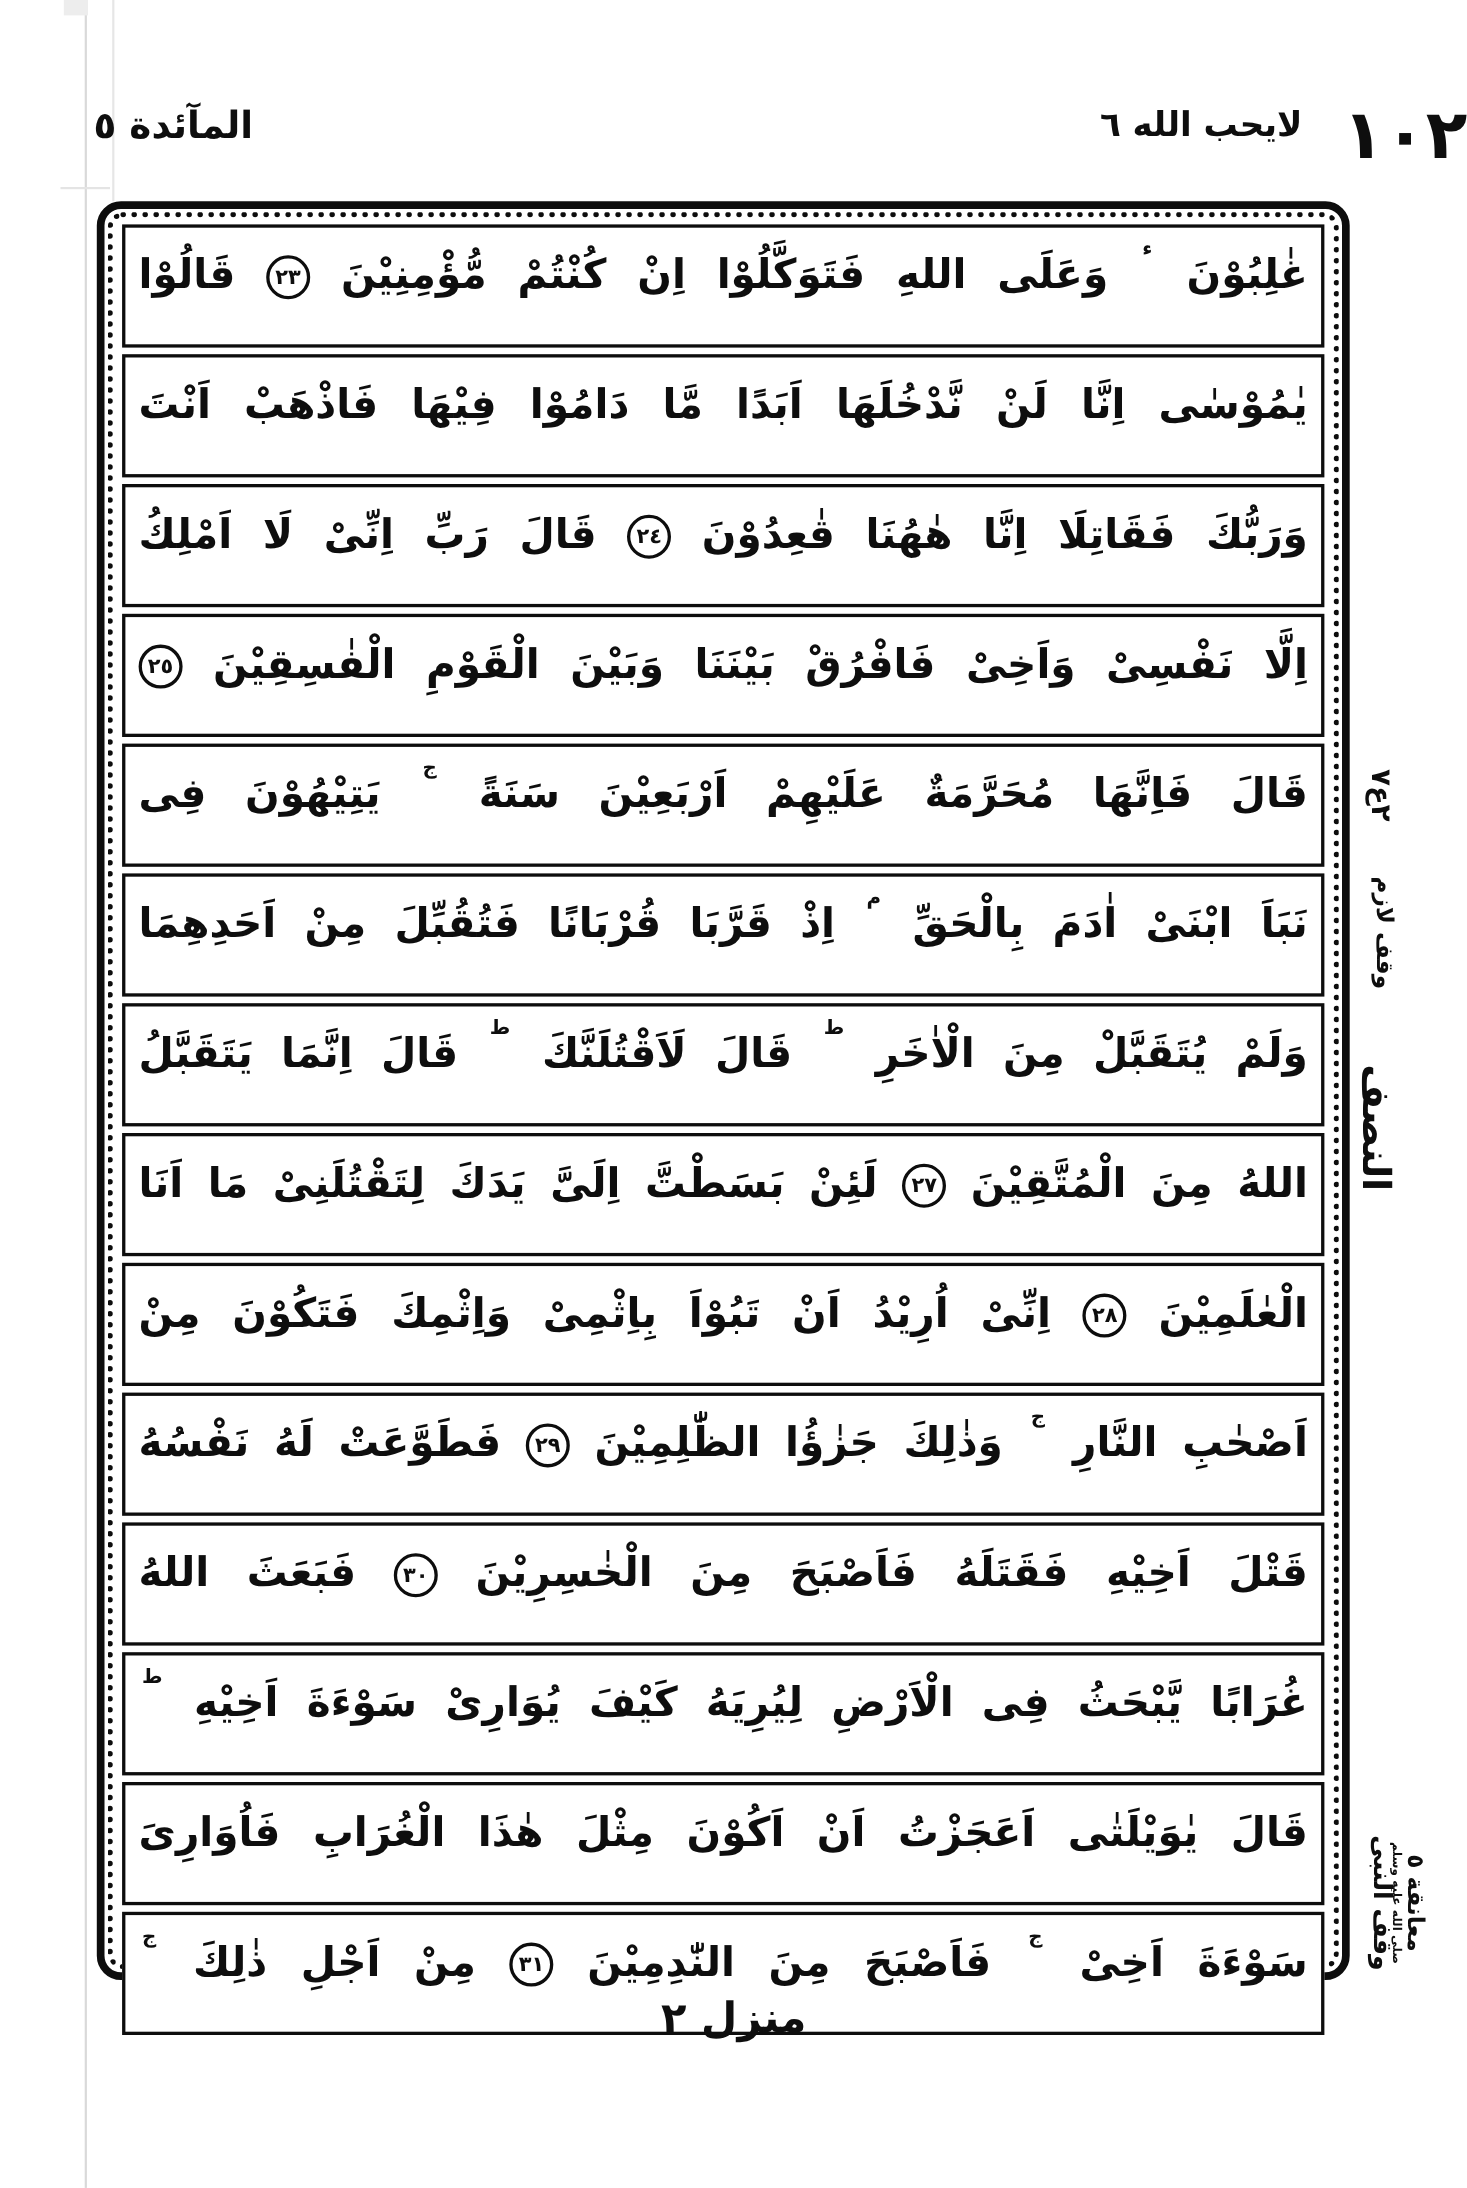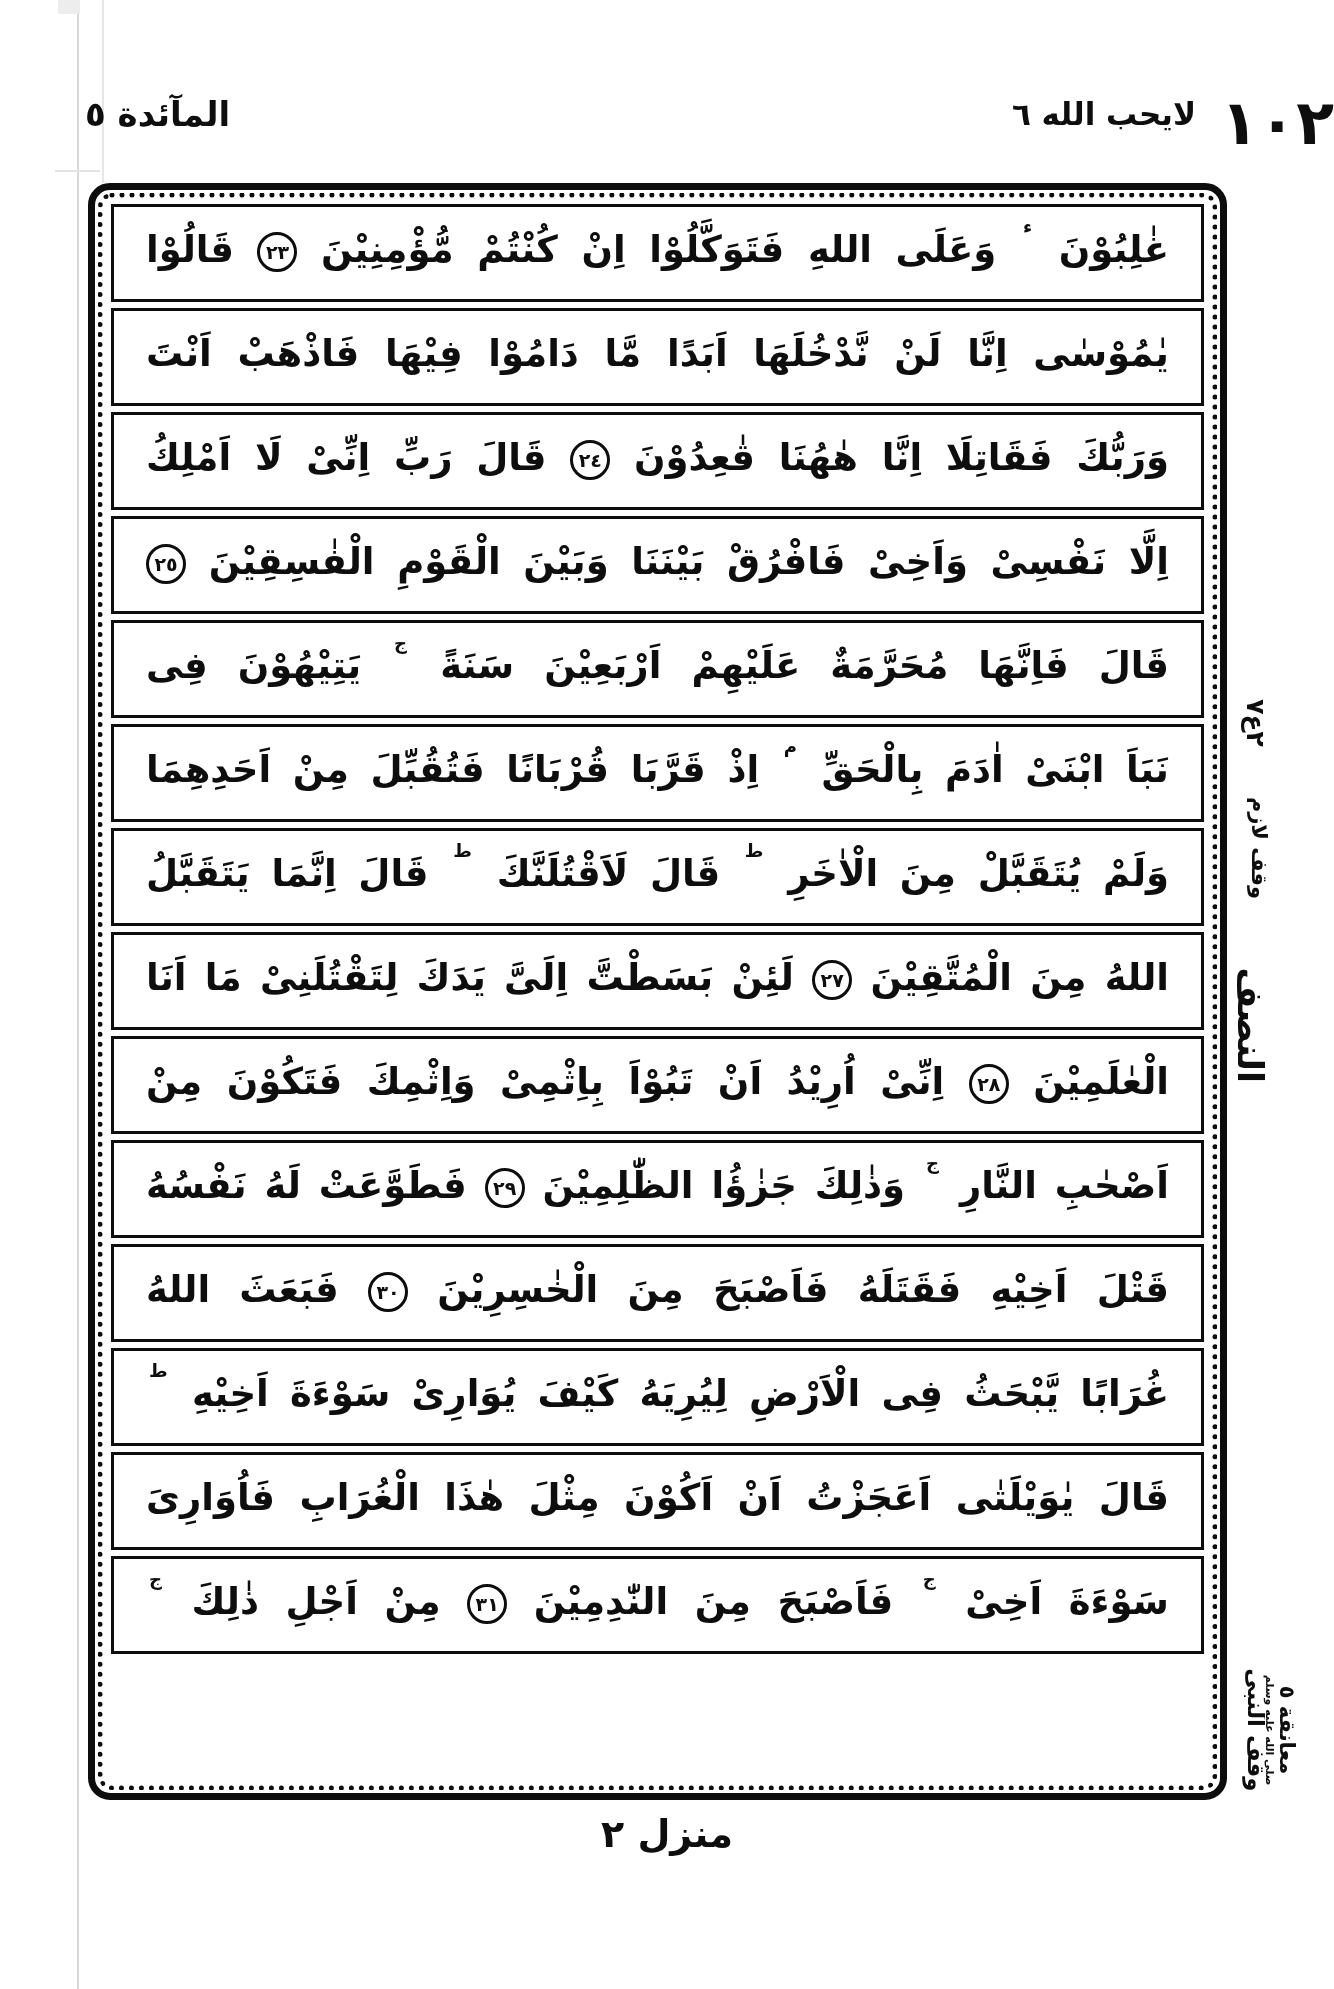--- a/index.html
+++ b/index.html
@@ -9,34 +9,34 @@
   }
   
   .scan-vline{position:absolute;width:2px;background:#d9d9d9;}
   .scan-hline{position:absolute;height:2px;background:#e4e4e4;}
   .scan-corner{position:absolute;background:#ededed;}
 
   
   .hdr{position:absolute;top:86px;left:0;right:0;height:64px;}
   .hdr .surah{position:absolute;left:85px;top:8px;font-size:34px;font-weight:bold;}
   .hdr .pgnum{position:absolute;left:0;right:0;text-align:right;top:0;font-size:62px;font-weight:bold;letter-spacing:6px;}
-  .hdr .juz{position:absolute;right:138px;top:10px;font-size:31px;font-weight:bold;}
+  .hdr .juz{position:absolute;right:150px;top:10px;font-size:31px;font-weight:bold;}
 
   
   .frame{
     position:absolute;left:88px;top:183px;width:1139px;height:1617px;
     border:7px solid #0d0d0d;border-radius:22px;box-sizing:border-box;background:#fff;
   }
   .dotsband{
     position:absolute;inset:3px;border:5px dotted #0d0d0d;border-radius:14px;
     padding:6px 8px;box-sizing:border-box;
   }
   .line-cell{
-    height:98px;box-sizing:border-box;border:3px solid #0d0d0d;background:#fff;
-    margin-bottom:6px;padding:0 32px;direction:rtl;overflow:visible;
+    height:112px;box-sizing:border-box;border:3px solid #0d0d0d;background:#fff;
+    margin-bottom:6px;padding:0 12px;direction:rtl;overflow:visible;
   }
   .line-cell:last-child{margin-bottom:11px;}
   .line-text{
     margin:0;line-height:86px;font-size:37px;font-weight:bold;white-space:normal;
     text-align:justify;text-align-last:justify;direction:rtl;
   }
   .verse-circle{
     display:inline-flex;align-items:center;justify-content:center;
     width:40px;height:40px;border:3px solid #0d0d0d;border-radius:50%;
     font-size:19px;font-weight:bold;vertical-align:middle;line-height:normal;

